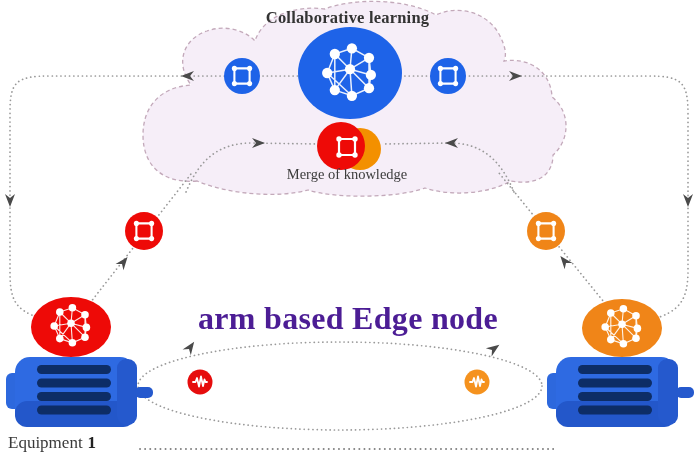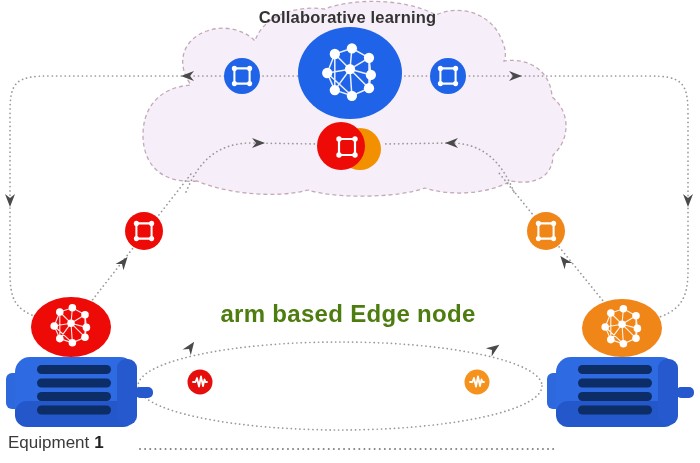--- a/index.html
+++ b/index.html
@@ -1,32 +1,32 @@
 <!DOCTYPE html>
 <html><head>
 <meta charset="utf-8">
 <style>
   html,body{margin:0;padding:0;background:#fff;}
   .stage{
     position:relative;width:700px;height:463px;background:#ffffff;
-    font-family:Liberation Sans, sans-serif;overflow:hidden;
+    font-family:Liberation Serif, serif;overflow:hidden;
   }
   .stage svg{position:absolute;left:0;top:0;}
   .label{position:absolute;white-space:nowrap;}
   .cloud-title{
     left:240px;top:8px;width:215px;text-align:center;
     font-size:16.5px;font-weight:bold;color:#333333;letter-spacing:.2px;
   }
   .merge-label{
     left:262px;top:166px;width:170px;text-align:center;
     font-size:14.5px;font-weight:500;color:#3c3c3c;
   }
   .edge-title{
     left:178px;top:300px;width:340px;text-align:center;
-    font-size:24px;font-weight:bold;color:#4d7c0f;letter-spacing:.3px;
+    font-size:32px;font-weight:bold;color:#4c1d95;letter-spacing:.3px;
   }
   .edge-functions{
     left:190px;top:348px;width:300px;text-align:center;
     font-size:15.5px;color:#565656;line-height:27px;
   }
   .equip-label{
     top:433px;font-size:17px;color:#3a3a3a;
   }
   .equip-label b{font-weight:bold;color:#222;}
   .equip-label .nm{margin-right:5px;text-align:center;}
@@ -153,18 +153,19 @@
       <circle cx="200" cy="382" r="12.5" fill="#e60d0d"></circle>
       <use href="#pulse" transform="translate(200,382)"></use>
     </g>
     <g>
       <circle cx="477" cy="382" r="12.5" fill="#f5921e"></circle>
       <use href="#pulse" transform="translate(477,382)"></use>
     </g>
   </svg>
 
   <div class="label cloud-title">Collaborative learning</div>
+  <div class="label merge-label">Merge of knowledge</div>
   <div class="label edge-title">arm based Edge node</div>
   <div class="label equip-label equip-1">
     <span class="nm">Equipment</span><b>1</b>
   </div>
 
 </div>
 
 </body></html>

